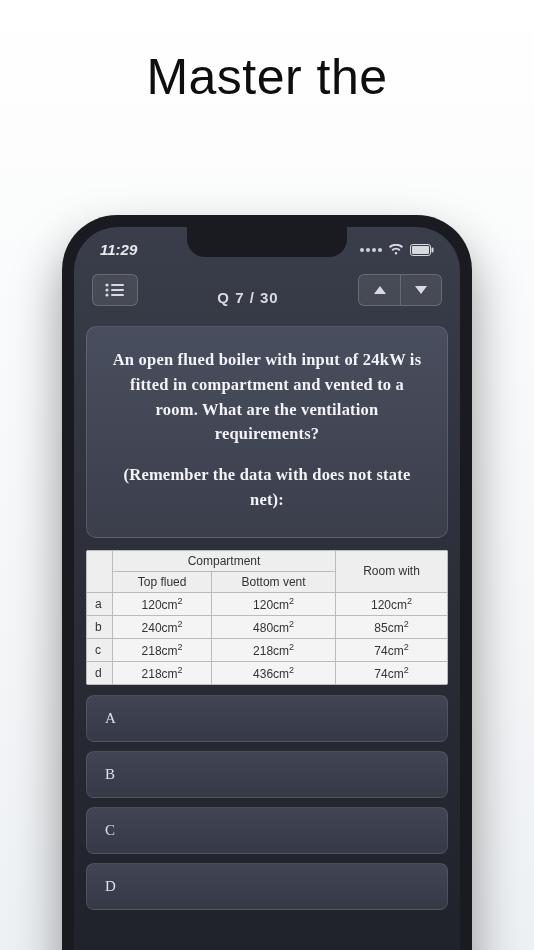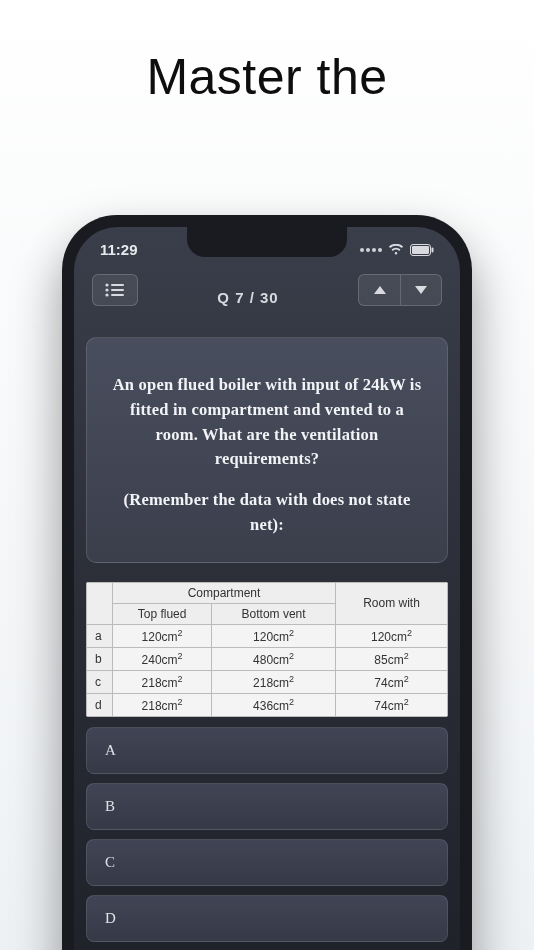--- a/index.html
+++ b/index.html
@@ -57,20 +57,21 @@
     }
 
     .status-bar {
       display: flex;
       justify-content: space-between;
       align-items: center;
       padding: 14px 26px 8px;
       color: #e8e9ec;
       font-size: 15px;
       font-weight: 600;
+      font-style: italic;
     }
     .status-right { display: flex; align-items: center; gap: 6px; }
     .signal-dots { display: flex; gap: 2px; align-items: flex-end; }
     .dot { width: 4px; height: 4px; border-radius: 50%; background: #d0d2d8; }
     .wifi-icon, .battery-icon { display: inline-flex; }
 
     .nav-bar {
       display: flex;
       justify-content: space-between;
       align-items: flex-end;
@@ -87,25 +88,25 @@
       color: #e8e9ec;
     }
     .menu-btn { width: 46px; }
     .nav-title { color: #d8dae0; font-size: 15px; font-weight: 600; letter-spacing: 1px; }
     .nav-arrows { display: flex; gap: 0; }
     .arrow-btn { width: 42px; }
     .arrow-btn:first-child { border-radius: 6px 0 0 6px; border-right: none; }
     .arrow-btn:last-child { border-radius: 0 6px 6px 0; }
 
     .question-card {
-      margin: 19px 12px;
+      margin: 8px 12px;
       background: linear-gradient(180deg, #494e5e 0%, #3b3f4c 100%);
       border: 1px solid rgba(255,255,255,0.12);
       border-radius: 10px;
-      padding: 35px 20px 24px;
+      padding: 21px 20px 24px;
       color: #f2f3f6;
       text-align: center;
       font-size: 16.5px;
       line-height: 1.5;
       font-weight: 600;
       font-family: Georgia, "Times New Roman", serif;
       letter-spacing: 0.2px;
     }
     .question-card p { margin-bottom: 16px; }
     .question-card p:last-child { margin-bottom: 0; }

